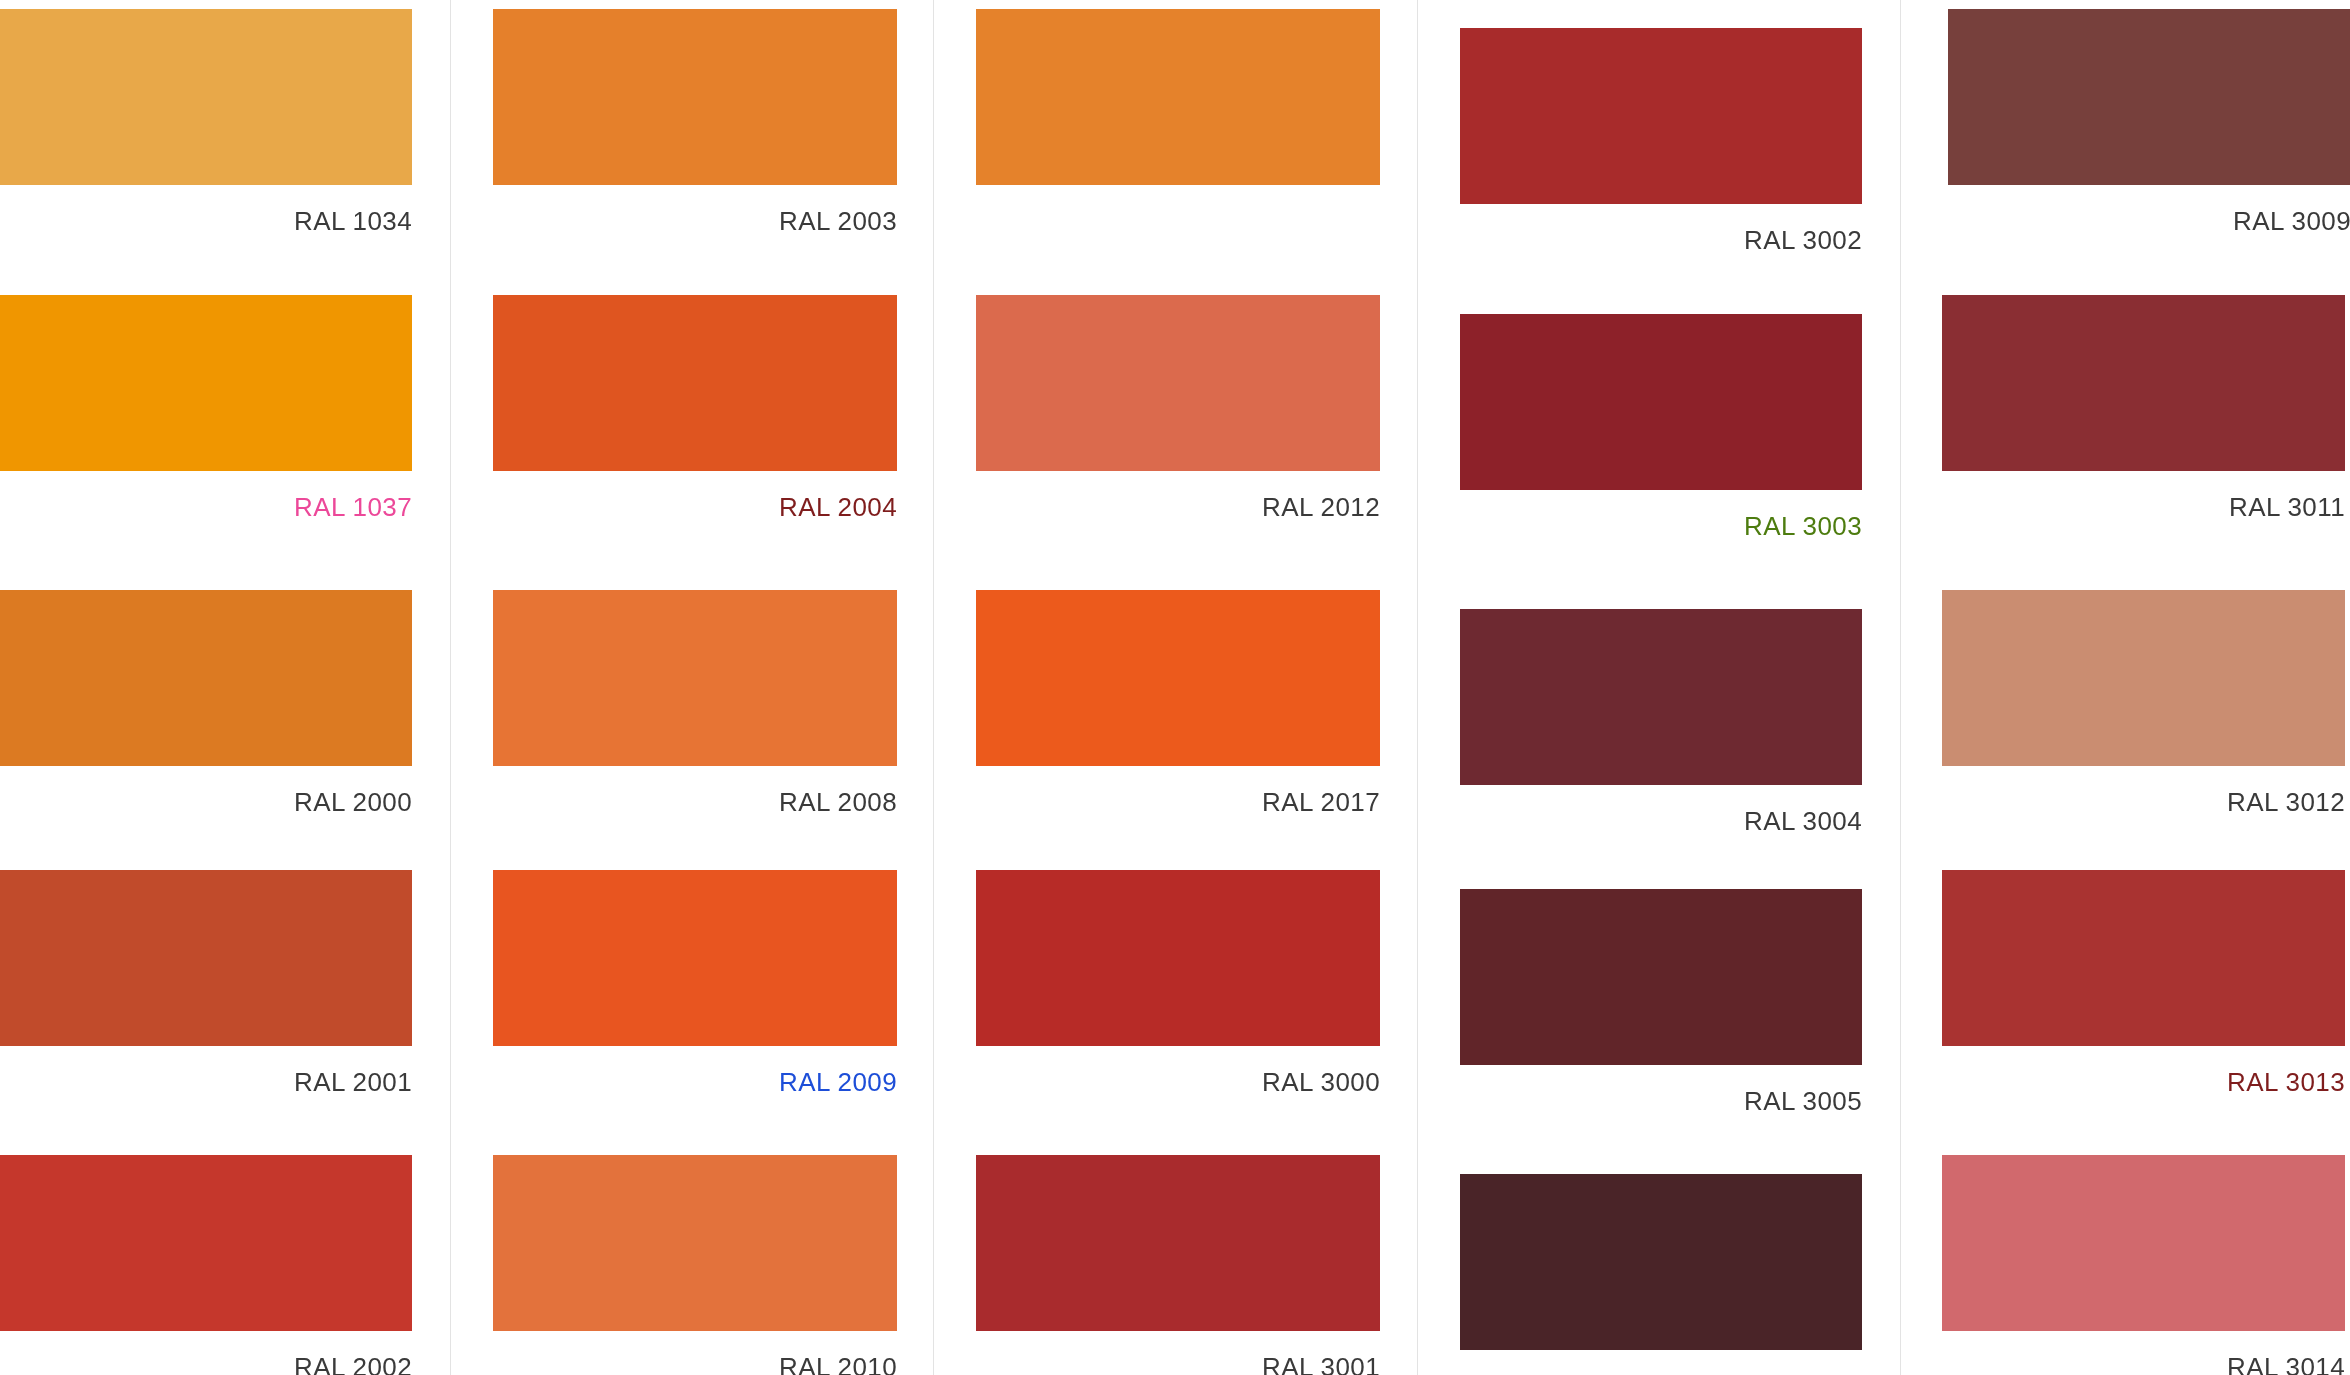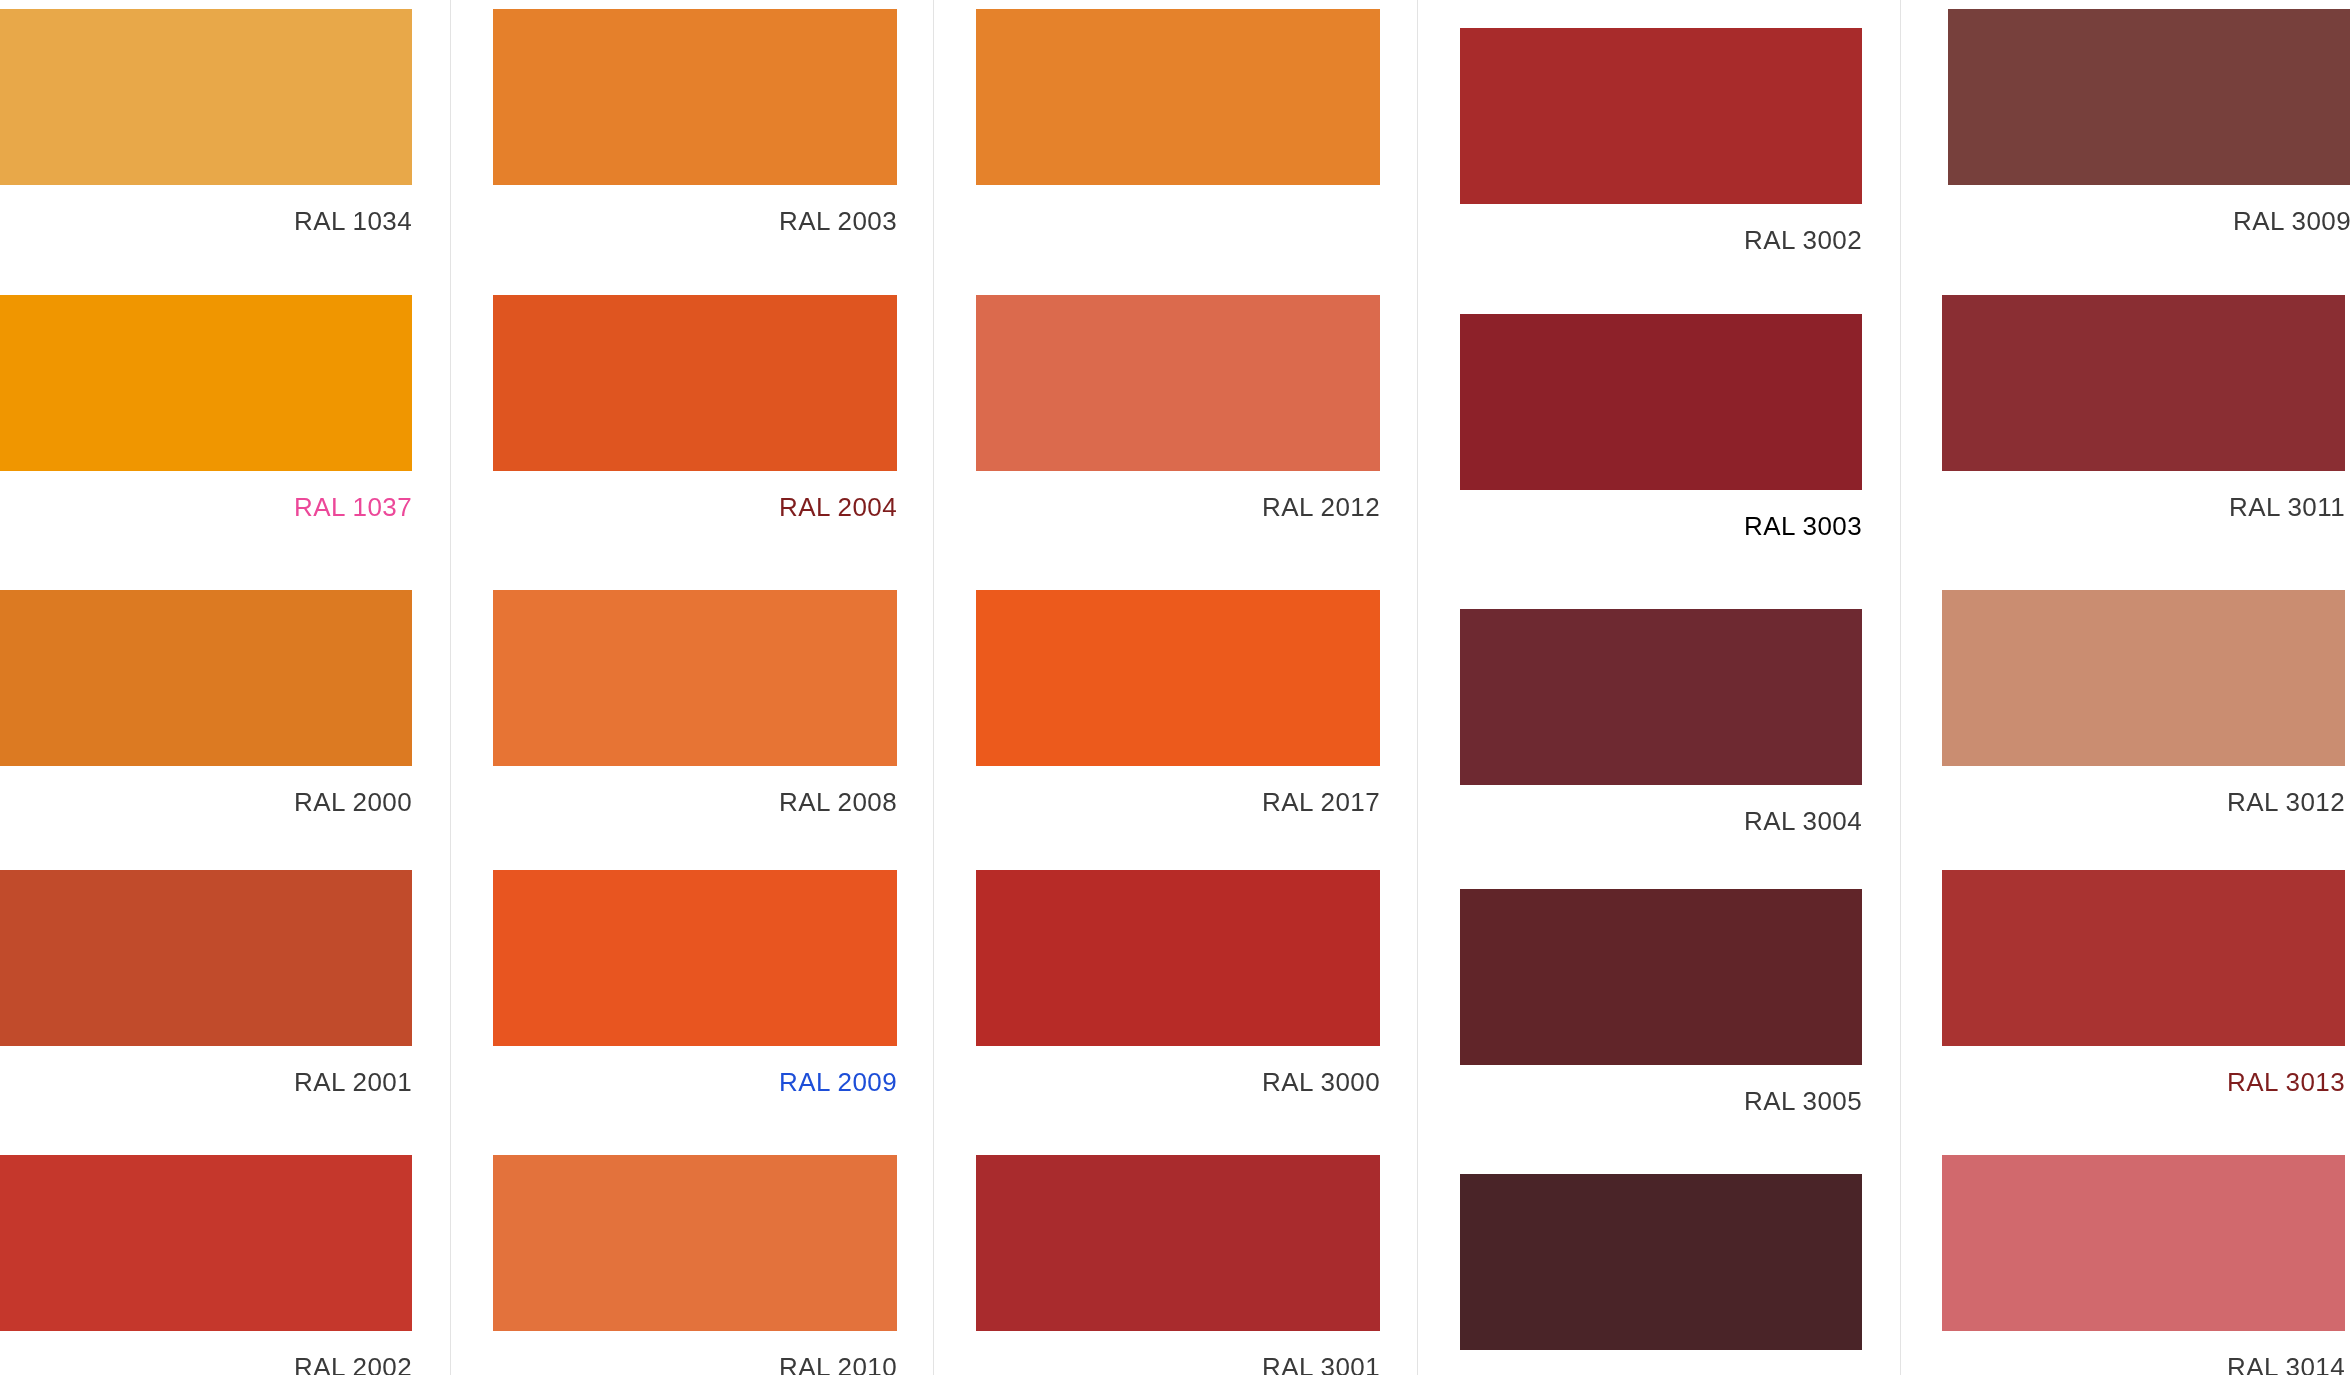--- a/index.html
+++ b/index.html
@@ -136,21 +136,21 @@
         <span class="swatch-label" style="color: rgb(58, 58, 58);">RAL 3001</span>
       </div>
     </div>
     <div class="column" style="left: 1460px; width: 402px; margin-top: 19px;">
       <div class="swatch-cell" style="top: 9px; width: 402px;">
         <div class="swatch" style="background-color: rgb(168, 43, 43);"></div>
         <span class="swatch-label" style="color: rgb(58, 58, 58);">RAL 3002</span>
       </div>
       <div class="swatch-cell" style="top: 295px; width: 402px;">
         <div class="swatch" style="background-color: rgb(141, 33, 41);"></div>
-        <span class="swatch-label" style="color: #000000;">RAL 3003</span>
+        <span class="swatch-label" style="color: #4d7c0f;">RAL 3003</span>
       </div>
       <div class="swatch-cell" style="top: 590px; width: 402px;">
         <div class="swatch" style="background-color: rgb(110, 41, 49);"></div>
         <span class="swatch-label" style="color: rgb(58, 58, 58);">RAL 3004</span>
       </div>
       <div class="swatch-cell" style="top: 870px; width: 402px;">
         <div class="swatch" style="background-color: rgb(97, 37, 41);"></div>
         <span class="swatch-label" style="color: rgb(58, 58, 58);">RAL 3005</span>
       </div>
       <div class="swatch-cell" style="top: 1155px; width: 402px;">

